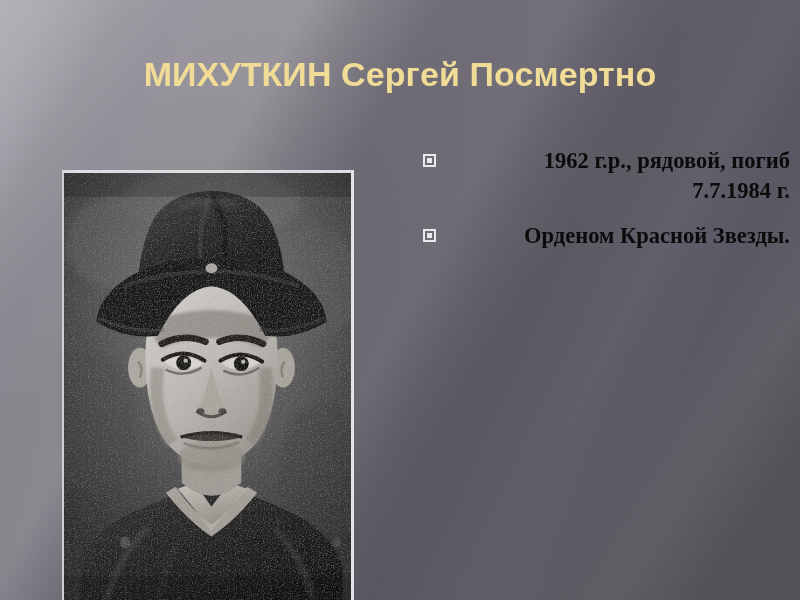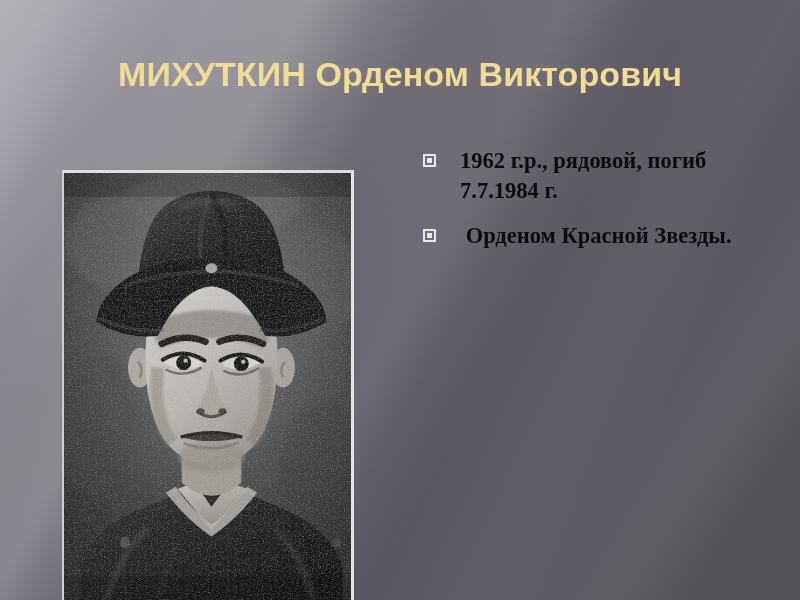--- a/index.html
+++ b/index.html
@@ -113,20 +113,21 @@
     width: 100%;
     height: 100%;
   }
 
   
   #body-list {
     position: absolute;
     left: 418px;
     top: 146px;
     width: 372px;
+    text-align: right;
   }
   .bullet-row {
     position: relative;
     padding-left: 42px;
     margin-bottom: 15px;
     font-family: "Liberation Serif", serif;
     font-weight: bold;
     font-size: 22.5px;
     line-height: 30px;
     color: #0b0b0b;
@@ -162,21 +163,21 @@
 <body>
 
 <div id="slide">
 
   <div class="streak-layer streak-d"></div>
   <div class="streak-layer streak-a"></div>
   <div class="streak-layer streak-b"></div>
   <div class="streak-layer streak-c"></div>
   <div class="streak-layer streak-e"></div>
 
-  <div id="title">МИХУТКИН Орденом Викторович</div>
+  <div id="title">МИХУТКИН Сергей Посмертно</div>
 
   <div id="photo-frame" title="Черно-белая портретная фотография молодого солдата в широкополой панаме">
     <svg viewBox="0 0 292 430" preserveAspectRatio="xMidYMid slice">
       <defs>
 
         <filter id="grain" x="0" y="0" width="100%" height="100%">
           <feTurbulence type="fractalNoise" baseFrequency="0.85" numOctaves="3" seed="7" result="n"></feTurbulence>
           <feColorMatrix in="n" type="saturate" values="0" result="ng"></feColorMatrix>
           <feComponentTransfer in="ng" result="nc">
             <feFuncA type="linear" slope="0.45" intercept="0"></feFuncA>

